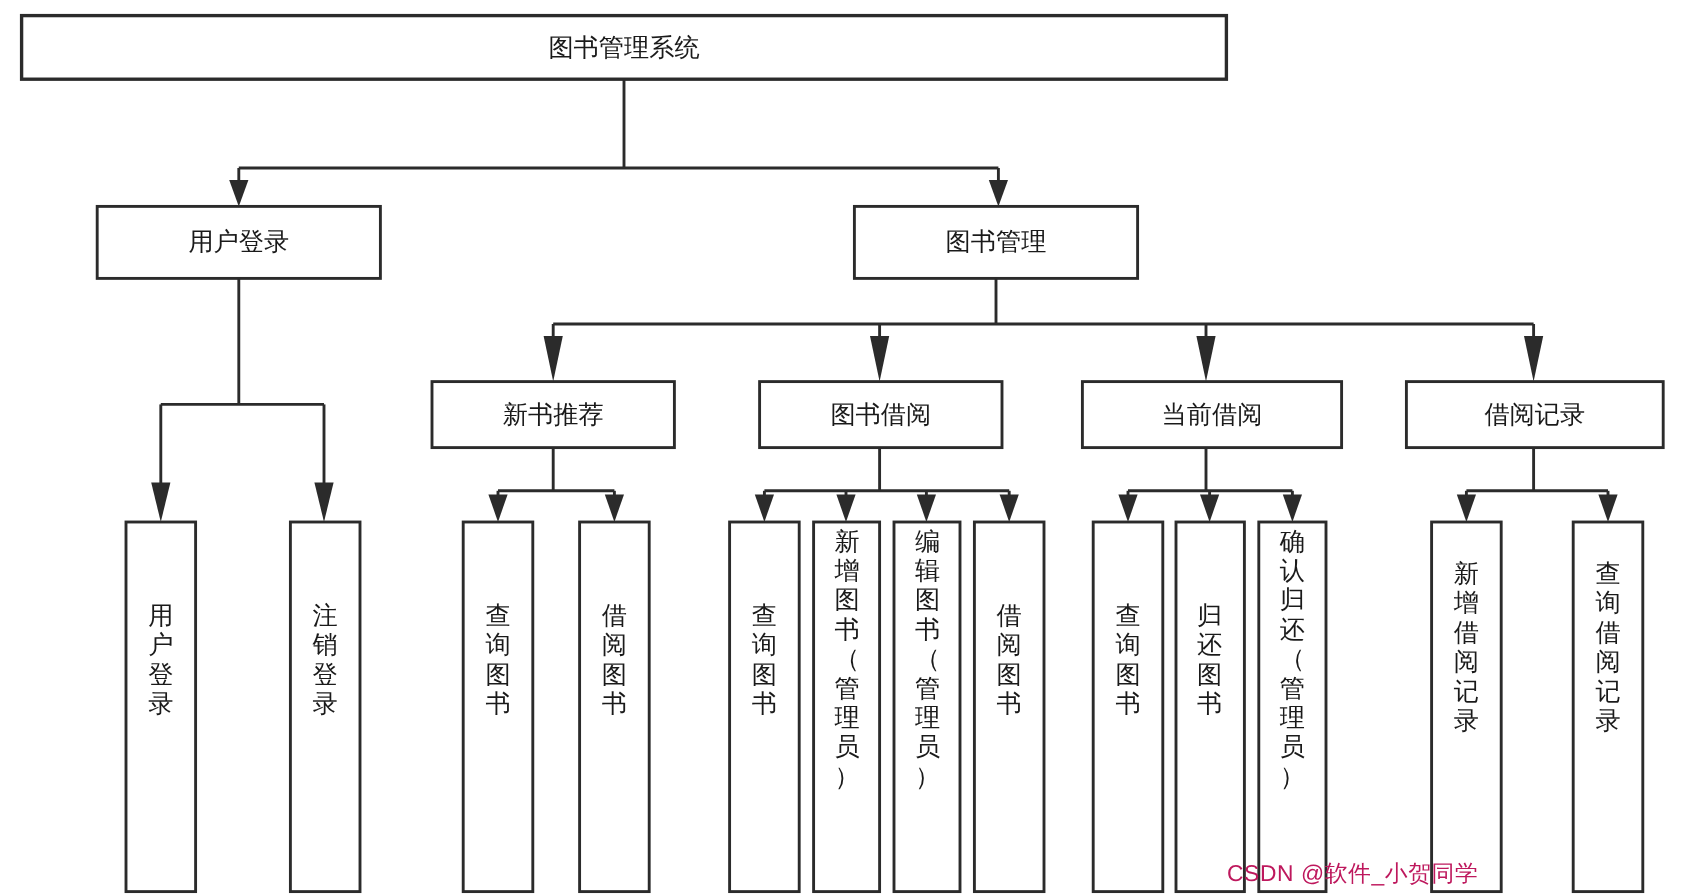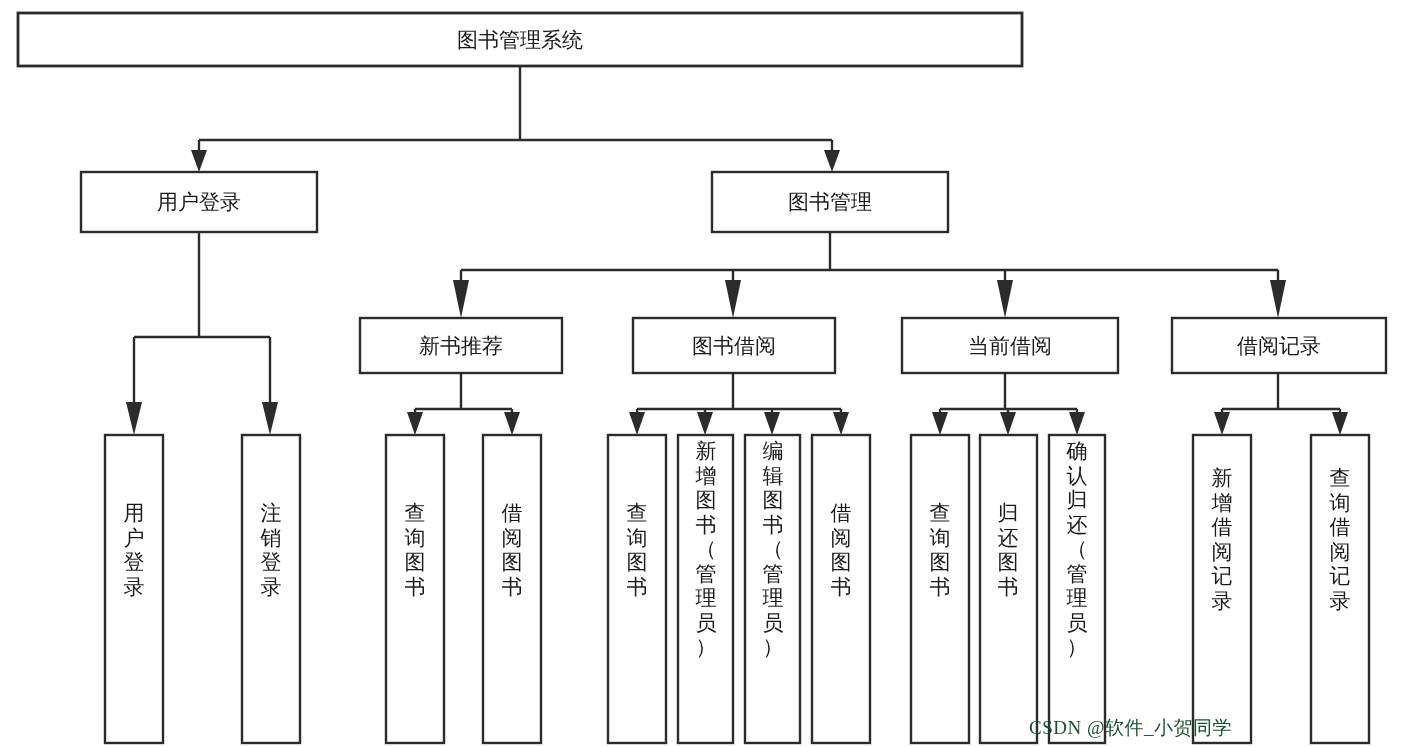--- a/index.html
+++ b/index.html
@@ -53,23 +53,23 @@
   .node-label-v {
     font-family: "Liberation Sans", "DejaVu Sans", sans-serif;
     font-size: 21px;
     fill: #1a1a1a;
     text-anchor: middle;
   }
   .watermark {
     position: absolute;
     right: 8px;
     bottom: 6px;
-    font-family: Liberation Serif, serif;
+    font-family: Liberation Sans, sans-serif;
     font-size: 19px;
-    color: #14532d;
+    color: #be185d;
     white-space: nowrap;
     letter-spacing: 0.5px;
     pointer-events: none;
   }
 </style>
 </head>
 <body>
 
 <div id="diagram-root">
 

